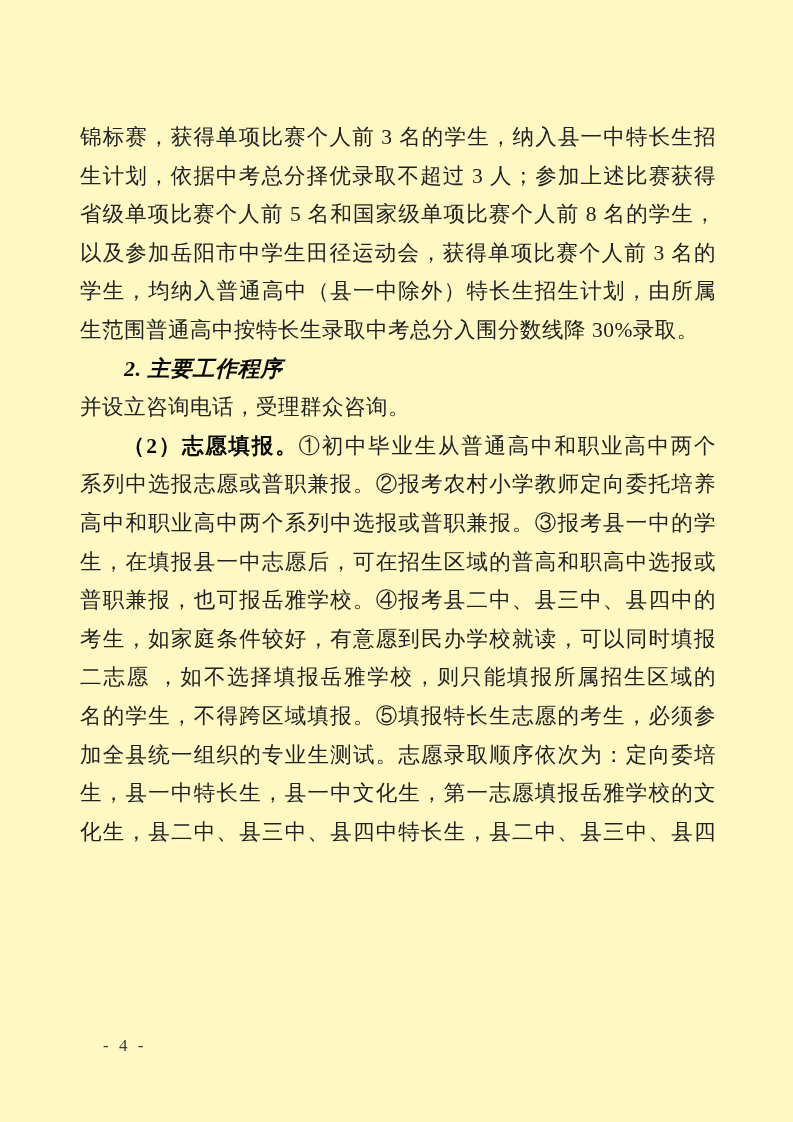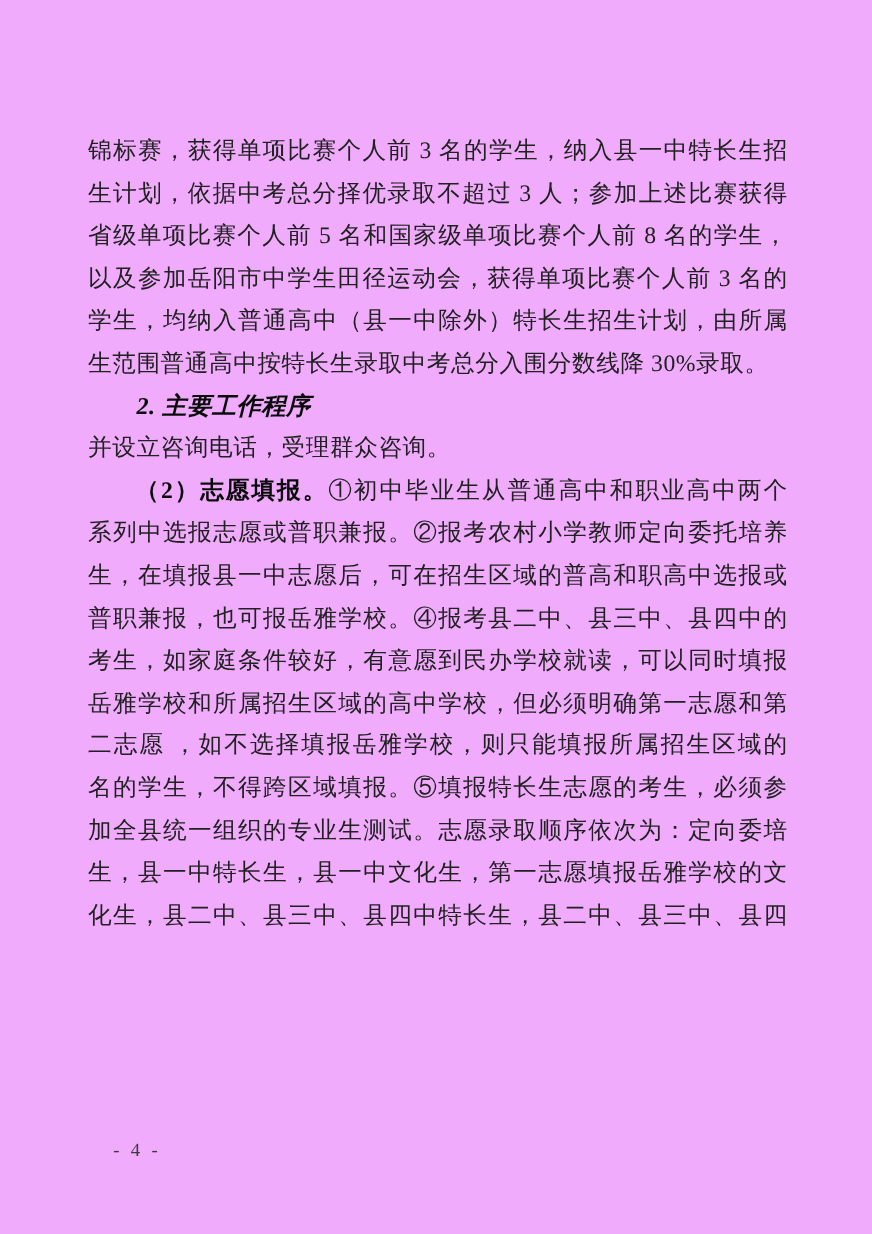--- a/index.html
+++ b/index.html
@@ -5,21 +5,21 @@
   html, body {
     margin: 0;
     padding: 0;
     background: #ffffff;
     font-family: "Liberation Serif", "DejaVu Serif", serif;
   }
   .page {
     position: relative;
     width: 793px;
     height: 1122px;
-    background: #f0abfc;
+    background: #fef9c3;
     overflow: hidden;
     color: #1e1e1e;
   }
   .content {
     position: absolute;
     left: 80px;
     top: 118px;
     width: 636px;
   }
   .line {
@@ -65,24 +65,24 @@
       <div class="line just"><span>锦标赛，获得单项比赛个人前 3 名的学生，纳入县一中特长生招</span></div>
       <div class="line just"><span>生计划，依据中考总分择优录取不超过 3 人；参加上述比赛获得</span></div>
       <div class="line just"><span>省级单项比赛个人前 5 名和国家级单项比赛个人前 8 名的学生，</span></div>
       <div class="line just"><span>以及参加岳阳市中学生田径运动会，获得单项比赛个人前 3 名的</span></div>
       <div class="line just"><span>学生，均纳入普通高中（县一中除外）特长生招生计划，由所属招</span></div>
       <div class="line"><span>生范围普通高中按特长生录取中考总分入围分数线降 30%录取。</span></div>
       <div class="line indent heading"><b>2. 主要工作程序</b></div>
       <div class="line"><span>并设立咨询电话，受理群众咨询。</span></div>
       <div class="line just indent"><b>（2）志愿填报。</b><span>①初中毕业生从普通高中和职业高中两个</span></div>
       <div class="line just"><span>系列中选报志愿或普职兼报。②报考农村小学教师定向委托培养</span></div>
+      <div class="line just"><span>高中和职业高中两个系列中选报或普职兼报。③报考县一中的学</span></div>
       <div class="line just"><span>生，在填报县一中志愿后，可在招生区域的普高和职高中选报或</span></div>
       <div class="line just"><span>普职兼报，也可报岳雅学校。④报考县二中、县三中、县四中的</span></div>
       <div class="line just"><span>考生，如家庭条件较好，有意愿到民办学校就读，可以同时填报</span></div>
-      <div class="line just"><span>岳雅学校和所属招生区域的高中学校，但必须明确第一志愿和第</span></div>
       <div class="line just"><span>二志愿 ，如不选择填报岳雅学校，则只能填报所属招生区域的</span></div>
       <div class="line just"><span>名的学生，不得跨区域填报。⑤填报特长生志愿的考生，必须参</span></div>
       <div class="line just"><span>加全县统一组织的专业生测试。志愿录取顺序依次为：定向委培</span></div>
       <div class="line just"><span>生，县一中特长生，县一中文化生，第一志愿填报岳雅学校的文</span></div>
       <div class="line just"><span>化生，县二中、县三中、县四中特长生，县二中、县三中、县四</span></div>
     </div>
   <div class="footer">- 4 -</div>
 </div>
 
 </body></html>

